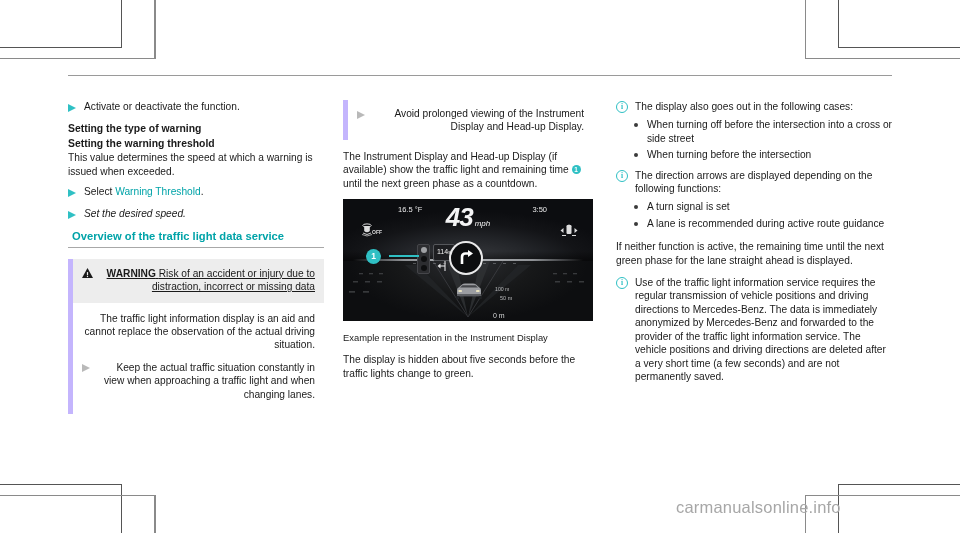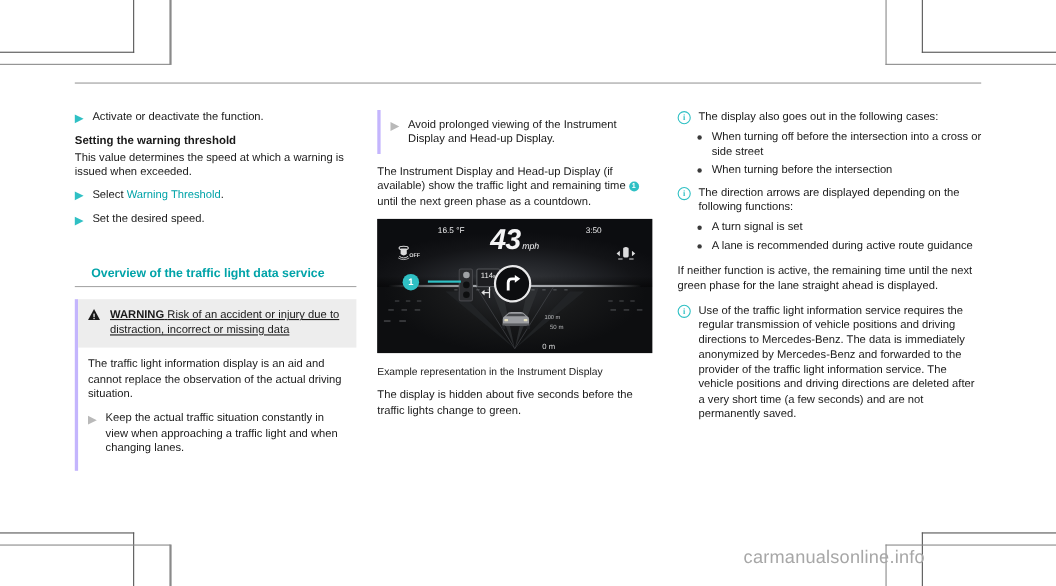--- a/index.html
+++ b/index.html
@@ -24,21 +24,21 @@
   
   .col{position:absolute;font-size:10.2px;line-height:13.4px;}
   #col1{left:68px;top:100px;width:256px;}
   #col2{left:343px;top:100px;width:250px;}
   #col3{left:616px;top:100px;width:276px;}
 
   p{margin:0 0 9px 0;}
   .tight{margin-bottom:7px;}
   h3{font-size:10.4px;margin:0 0 1px 0;font-weight:bold;line-height:13.4px;}
   .teal{color:#00a3a8;}
-  .sec-head{color:#00a3a8;font-weight:bold;font-size:11.2px;line-height:15px;margin:0 0 3px 15px;}
+  .sec-head{color:#00a3a8;font-weight:bold;font-size:11.2px;line-height:15px;margin:0 0 3px 4px;}
   .sec-rule{height:1px;background:#a8a8a8;margin-bottom:11px;}
 
   
   .step{display:flex;gap:7px;margin:0 0 9px 0;align-items:flex-start;}
   .step .tri{flex:0 0 auto;width:9px;height:10px;margin-top:2.5px;position:relative;}
   .step .tri::before{
     content:"";position:absolute;left:0;top:1px;
     border-left:8px solid #2fc0c4;
     border-top:4.5px solid transparent;
     border-bottom:4.5px solid transparent;
@@ -57,21 +57,21 @@
   .note .txt{flex:1 1 auto;}
   .icircle{
     width:10px;height:10px;border-radius:50%;
     border:1.3px solid #2fc0c4;color:#2fc0c4;
     font-size:7.5px;line-height:10px;text-align:center;
     font-weight:bold;font-family:"Liberation Serif",serif;
     display:block;
   }
 
   
-  .warnbox{border-left:3px solid #c4b5fd;margin-bottom:0;}
+  .warnbox{border-left:5px solid #c4b5fd;margin-bottom:0;text-align:right;}
   .warnhead{background:#ededed;padding:8px 9px 9px 9px;display:flex;gap:9px;align-items:flex-start;text-decoration:underline;}
   .warnhead .tri-ico{flex:0 0 auto;width:11px;margin-top:1px;}
   .warnhead .wtxt{flex:1 1 auto;line-height:13.4px;}
   .warnbody{padding:9px 9px 4px 9px;}
   .wlabel{font-weight:bold;}
 
   
   .idisp{
     position:relative;width:250px;height:122px;margin:1px 0 10px 0;
     background:#0b0c0e;overflow:hidden;
@@ -187,34 +187,35 @@
   <div class="rule"></div>
 </div>
 
 <div class="col" id="col1">
 
   <div class="step">
     <span class="tri"></span>
     <span class="txt">Activate or deactivate the function.</span>
   </div>
 
+  <h3>Setting the type of warning</h3>
 
 
   <h3>Setting the warning threshold</h3>
   <p class="tight">This value determines the speed at which a warning is issued when exceeded.</p>
 
   <div class="step">
     <span class="tri"></span>
     <span class="txt">
       <span>Select</span>
       <span class="teal">Warning Threshold</span><span>.</span>
     </span>
   </div>
 
-  <div class="step" style="margin-bottom:36px;">
+  <div class="step" style="margin-bottom:8px;font-style:italic;">
     <span class="tri"></span>
     <span class="txt">Set the desired speed.</span>
   </div>
 
   <div class="sec-head">Overview of the traffic light data service</div>
   <div class="sec-rule"></div>
 
   <div class="warnbox">
     <div class="warnhead">
       <span class="tri-ico">

